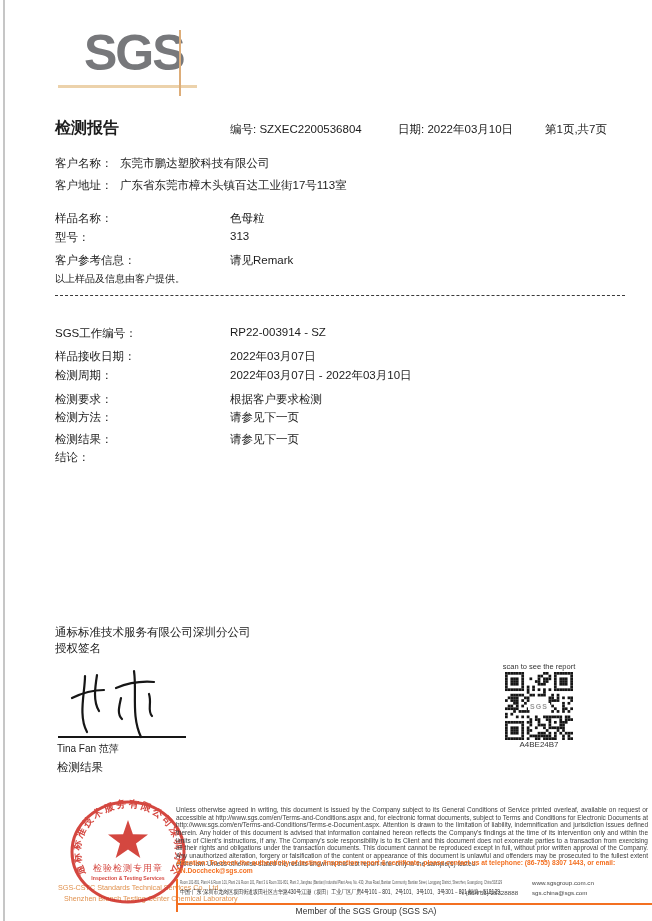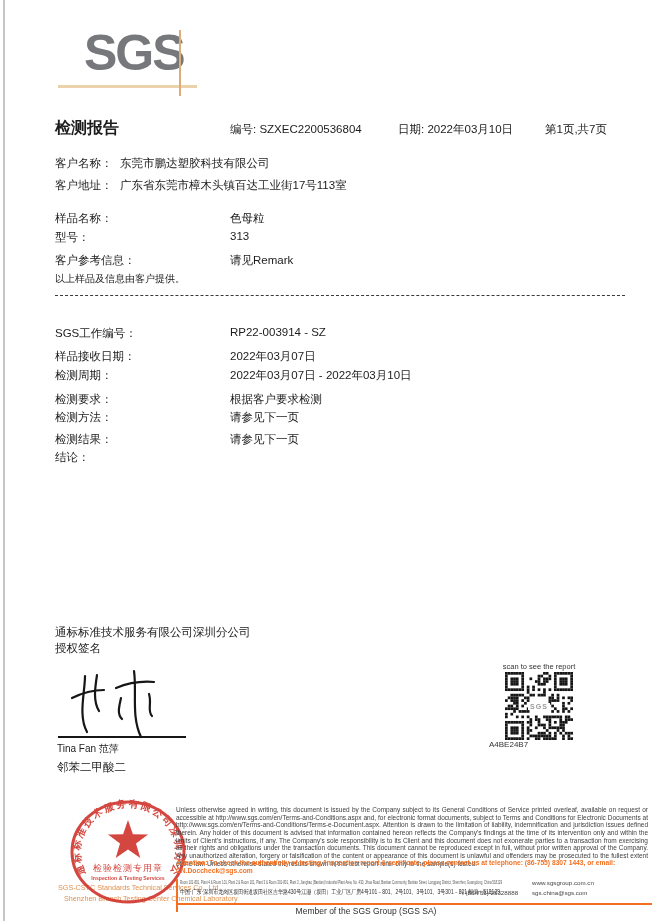--- a/index.html
+++ b/index.html
@@ -22,21 +22,21 @@
   .sig-co{left:55px;top:625px;font-size:11.5px;}
   .sig-auth{left:55px;top:641px;font-size:11.5px;}
   .sig-line{left:58px;top:736px;width:128px;height:2px;background:#161616;}
   .sig-name{left:57px;top:742px;font-size:10px;}
   .sig-role{left:57px;top:760px;font-size:11.5px;}
   .qr-caption{left:489px;top:662px;width:100px;text-align:center;font-size:7.5px;color:#333;}
   .qr-box{left:505px;top:672px;width:68px;height:68px;}
   .qr-center{left:505px;top:672px;width:68px;height:68px;display:flex;align-items:center;justify-content:center;
              font-size:7px;font-weight:bold;color:#9a9a9a;pointer-events:none;}
   .qr-center span{background:#fff;padding:0 2px;letter-spacing:1px;}
-  .qr-code-text{left:489px;top:740px;width:100px;font-size:8px;color:#333;}
+  .qr-code-text{left:489px;top:740px;width:100px;text-align:center;font-size:8px;color:#333;}
   .stamp-under1{left:58px;top:883px;font-size:7.2px;color:#e0914e;white-space:nowrap;}
   .stamp-under2{left:64px;top:894px;font-size:7.2px;color:#e0914e;white-space:nowrap;}
   .stamp{left:67px;top:799px;width:122px;height:110px;opacity:.9;}
   .legal{left:176px;top:806px;width:472px;font-size:6.5px;line-height:1.18;color:#3d3d3d;text-align:justify;}
   .attention{left:176px;top:859px;width:472px;font-size:6.7px;line-height:1.2;font-weight:bold;color:#f37021;}
   .addr-en{left:180px;top:879px;font-size:5.6px;color:#555;white-space:nowrap;transform:scaleX(.52);transform-origin:left top;}
   .addr-cn{left:180px;top:888px;font-size:6.4px;color:#2c2c2c;white-space:nowrap;transform:scaleX(.78);transform-origin:left top;}
   .site{left:532px;top:879px;font-size:6.2px;color:#444;}
   .phone{left:462px;top:889px;font-size:6.2px;color:#444;}
   .email{left:532px;top:889px;font-size:6.2px;color:#444;}
@@ -127,21 +127,21 @@
       <path d="M25,10 C25,26 18,50 27,66"></path>
       <path d="M37,9 C35,22 33,35 39,45"></path>
       <path d="M56,22 C68,17 82,15 94,16"></path>
       <path d="M74,5 C77,26 71,50 81,71"></path>
       <path d="M61,32 C59,41 57,48 62,53"></path>
       <path d="M89,28 C92,37 87,45 92,50"></path>
     </g>
   </svg>
   <div class="abs sig-line"></div>
   <div class="abs sig-name">Tina Fan 范萍</div>
-  <div class="abs sig-role">邻苯二甲酸二</div>
+  <div class="abs sig-role">检测结果</div>
 
   <div class="abs qr-caption">scan to see the report</div>
   <svg class="abs qr-box" id="qr-svg" viewBox="0 0 68 68">
       <rect x="0.00" y="0.00" width="2.72" height="2.72" fill="#151515"></rect>
       <rect x="2.72" y="0.00" width="2.72" height="2.72" fill="#151515"></rect>
       <rect x="5.44" y="0.00" width="2.72" height="2.72" fill="#151515"></rect>
       <rect x="8.16" y="0.00" width="2.72" height="2.72" fill="#151515"></rect>
       <rect x="10.88" y="0.00" width="2.72" height="2.72" fill="#151515"></rect>
       <rect x="13.60" y="0.00" width="2.72" height="2.72" fill="#151515"></rect>
       <rect x="16.32" y="0.00" width="2.72" height="2.72" fill="#151515"></rect>

